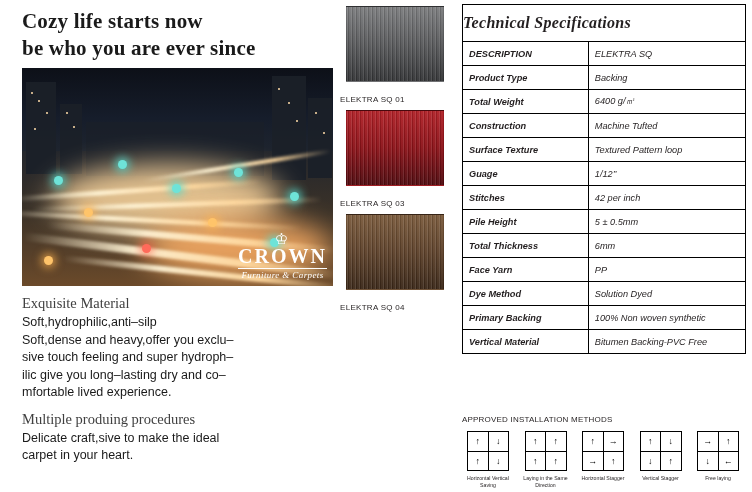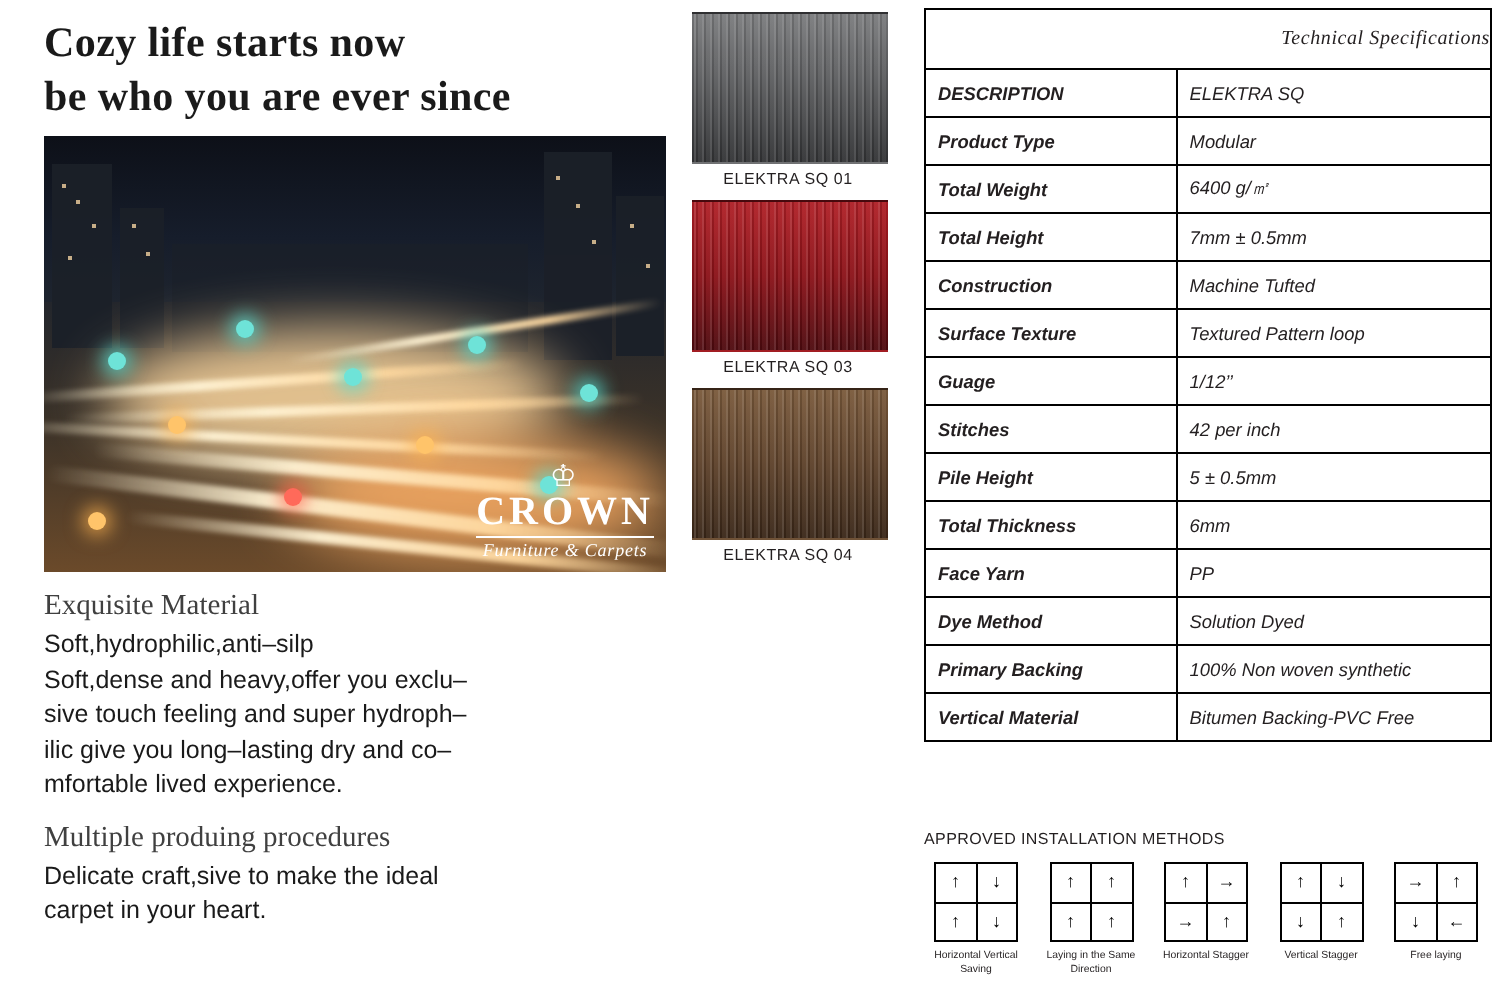--- a/index.html
+++ b/index.html
@@ -102,33 +102,33 @@
   }
   .sw-img::after{
     content:"";position:absolute;inset:0;
     background-image:repeating-linear-gradient(90deg,
       rgba(255,255,255,.16) 0px,rgba(255,255,255,.16) 1px,
       rgba(0,0,0,.14) 1px,rgba(0,0,0,.14) 2px,
       rgba(255,255,255,.05) 2px,rgba(255,255,255,.05) 4px);
     opacity:.85;
   }
   .sw-label{
-    text-align:center;font-size:8px;letter-spacing:.3px;
-    margin-top:3px;color:#231f20;
+    text-align:left;font-size:8px;letter-spacing:.3px;
+    margin-top:13px;color:#231f20;
   }
 
   
   .spec{
     position:absolute;left:462px;top:4px;width:282px;
     border:1.3px solid #000;
   }
   .spec-head{
-    text-align:right;
+    text-align:left;
     font-family:"Liberation Serif", serif;
-    font-style:italic;font-weight:400;font-size:10px;
+    font-style:italic;font-weight:700;font-size:16px;
     padding:9px 0 9px;
     border-bottom:1.3px solid #000;
     letter-spacing:.3px;
   }
   table.spec-tbl{
     border-collapse:collapse;width:100%;
     table-layout:fixed;
   }
   table.spec-tbl td{
     border-top:1px solid #000;
@@ -266,29 +266,25 @@
   <div class="spec">
     <div class="spec-head">Technical Specifications</div>
     <table class="spec-tbl">
       <tbody>
           <tr>
         <td class="k">DESCRIPTION</td>
         <td class="v">ELEKTRA SQ</td>
       </tr>
       <tr>
         <td class="k">Product Type</td>
-        <td class="v">Modular</td>
+        <td class="v">Backing</td>
       </tr>
       <tr>
         <td class="k">Total  Weight</td>
         <td class="v">6400 g/㎡</td>
-      </tr>
-      <tr>
-        <td class="k">Total  Height</td>
-        <td class="v">7mm ± 0.5mm</td>
       </tr>
       <tr>
         <td class="k">Construction</td>
         <td class="v">Machine Tufted</td>
       </tr>
       <tr>
         <td class="k">Surface Texture</td>
         <td class="v">Textured Pattern loop</td>
       </tr>
       <tr>

